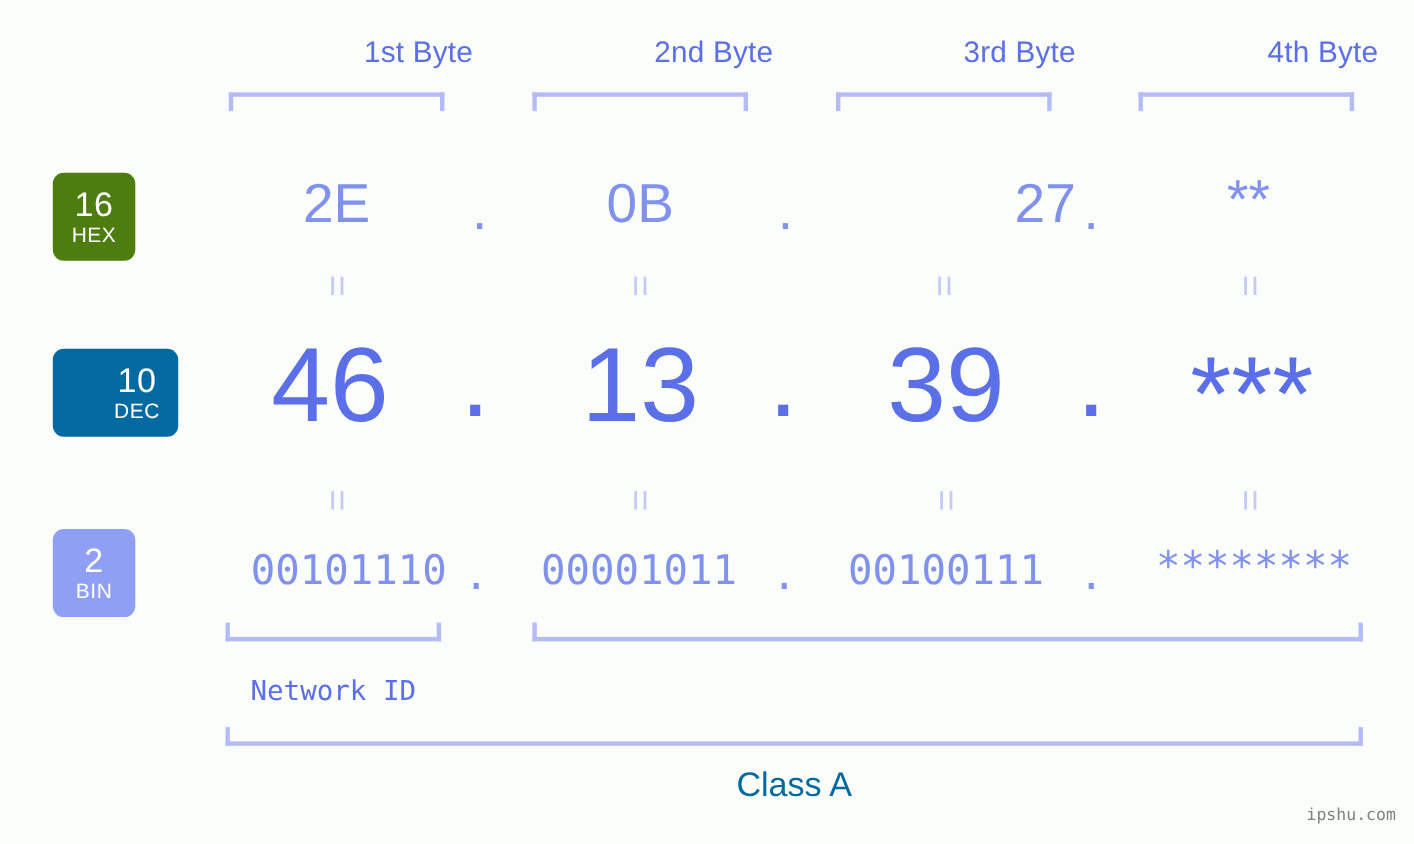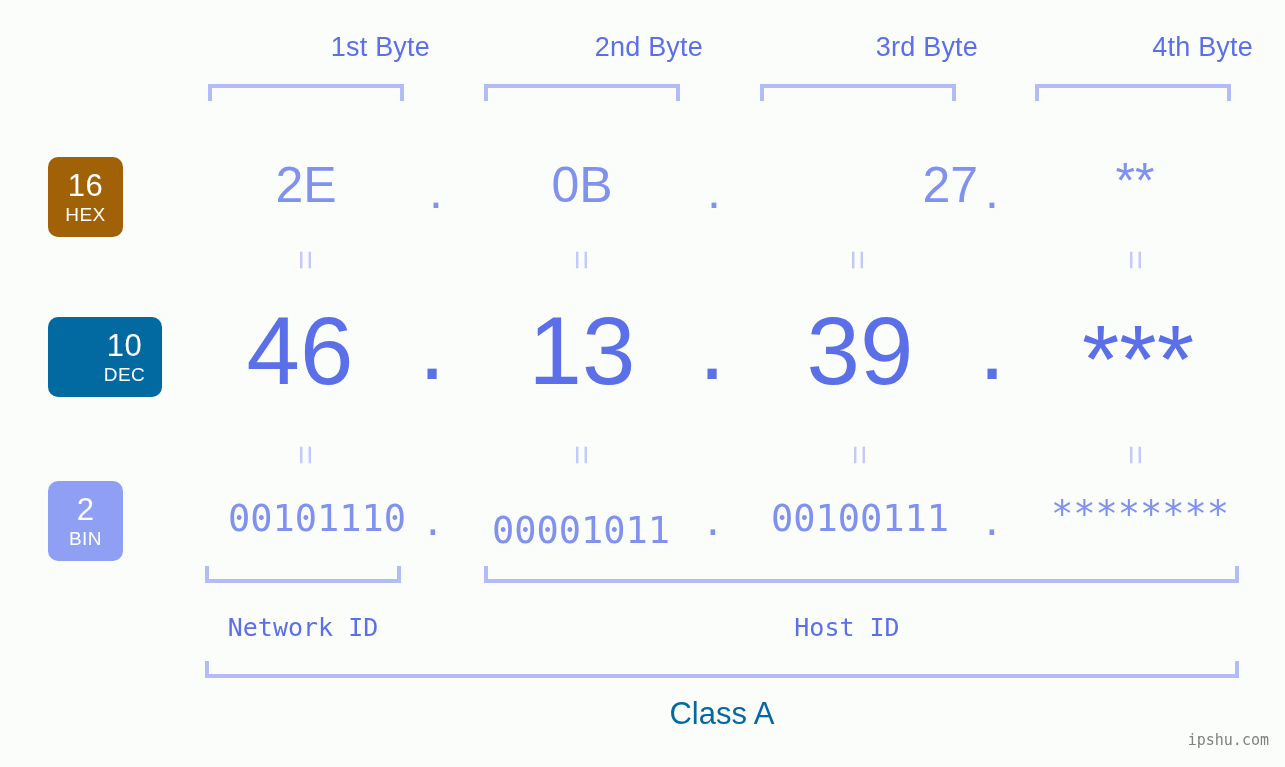--- a/index.html
+++ b/index.html
@@ -177,21 +177,21 @@
   <div class="byte-label" style="left:190px;">1st Byte</div>
   <div class="byte-label" style="left:463px;">2nd Byte</div>
   <div class="byte-label" style="left:738px;">3rd Byte</div>
   <div class="byte-label" style="left:1013px;">4th Byte</div>
 
   <div class="bracket bracket-down" style="left:208px;  top:84px; width:196px;"></div>
   <div class="bracket bracket-down" style="left:484px;  top:84px; width:196px;"></div>
   <div class="bracket bracket-down" style="left:760px;  top:84px; width:196px;"></div>
   <div class="bracket bracket-down" style="left:1035px; top:84px; width:196px;"></div>
 
-  <div class="badge" style="top:157px; background:#a16207;">
+  <div class="badge" style="top:157px; background:#4d7c0f;">
     <span class="num">16</span>
     <span class="abbr">HEX</span>
   </div>
   <div class="badge" style="top:317px; background:#0369a1;padding-left:39px;">
     <span class="num">10</span>
     <span class="abbr">DEC</span>
   </div>
   <div class="badge" style="top:481px; background:#8fa0f4;">
     <span class="num">2</span>
     <span class="abbr">BIN</span>
@@ -223,31 +223,30 @@
   </div>
 
   <div class="eq" style="left:286px;  top:438px;">=</div>
   <div class="eq" style="left:562px;  top:438px;">=</div>
   <div class="eq" style="left:840px;  top:438px;">=</div>
   <div class="eq" style="left:1116px; top:438px;">=</div>
 
   <div class="row bin-row" style="top:500px;">
     <div class="cell" style="left:197px; top:0;">00101110</div>
     <div class="sep" style="left:413px; top:4px;">.</div>
-    <div class="cell" style="left:461px; top:12px;">00001011</div>
+    <div class="cell" style="left:461px; top:0;">00001011</div>
     <div class="sep" style="left:693px; top:4px;">.</div>
     <div class="cell" style="left:740px; top:0;">00100111</div>
     <div class="sep" style="left:972px; top:4px;">.</div>
     <div class="cell" style="left:1020px; top:-4px;">********</div>
   </div>
 
   <div class="bracket bracket-up" style="left:205px; top:566px; width:196px;"></div>
   <div class="bracket bracket-up" style="left:484px; top:566px; width:755px;"></div>
 
   <div class="id-label" style="left:183px; top:613px; width:240px;">Network ID</div>
-  <div class="id-label" style="left:742px; top:613px; width:210px;">Host ID</div>
 
   <div class="bracket bracket-up" style="left:205px; top:661px; width:1034px;"></div>
   <div class="class-label" style="left:205px; top:696px; width:1034px;">Class A</div>
 
   <div class="watermark">ipshu.com</div>
 
 </div>
 
 </body></html>

